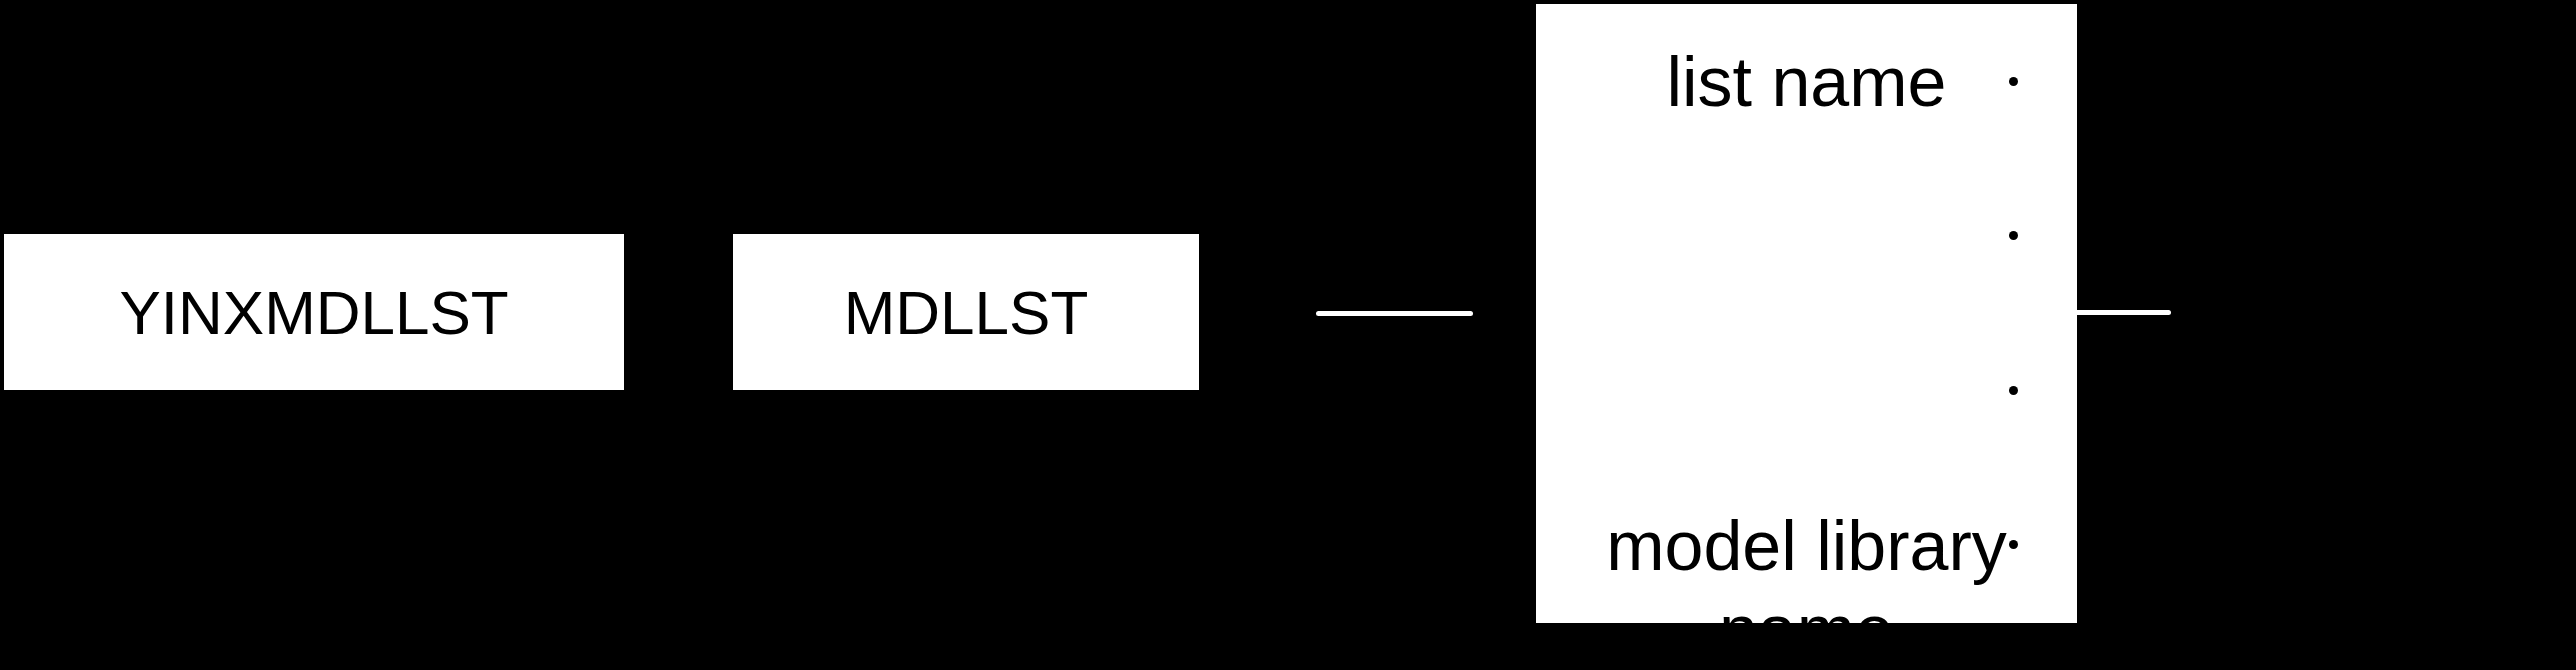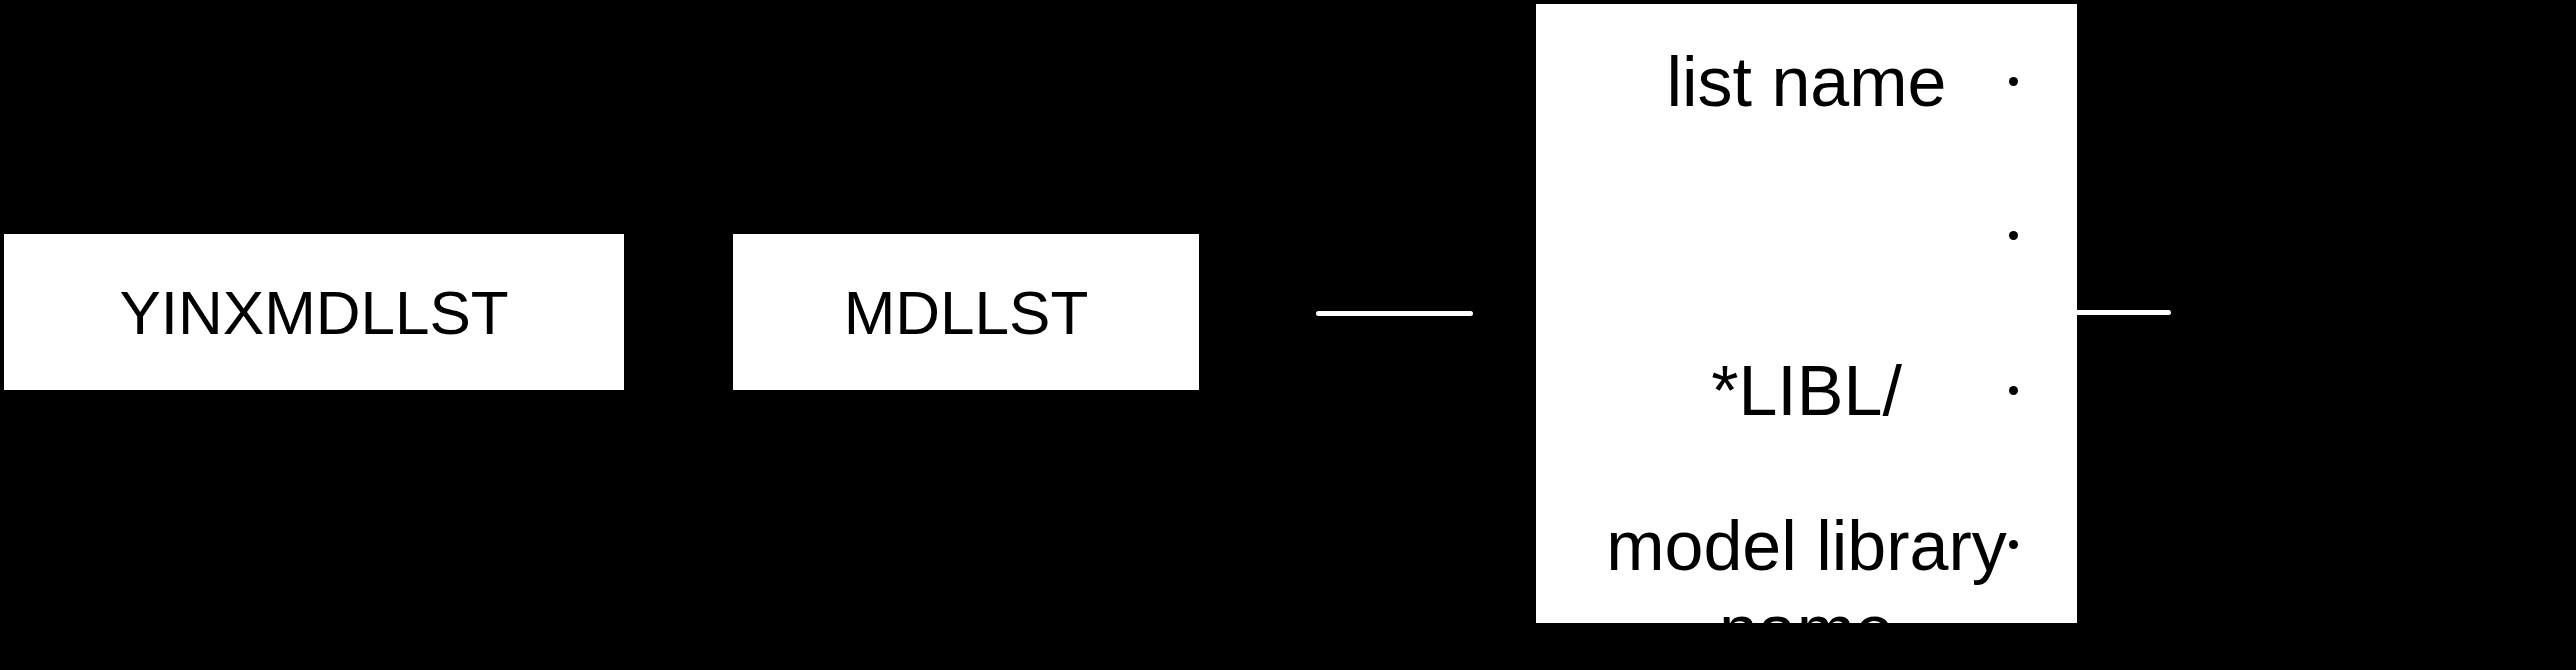--- a/index.html
+++ b/index.html
@@ -65,21 +65,20 @@
   </div>
 
   <div id="param-box" class="box node">
     <span>MDLLST</span>
   </div>
 
   <div id="rail-left" class="rail"></div>
 
   <div id="options-box" class="box">
     <div id="opt-0" class="opt-row">list name</div>
-    <div id="opt-2" class="opt-row">*LIBL/</div>
     <div id="opt-3">model library name</div>
   </div>
 
   <div id="rail-right" class="rail"></div>
 
   <div id="dot-l-1" class="dot l"></div>
   <div id="dot-l-2" class="dot l"></div>
   <div id="dot-l-3" class="dot l"></div>
   <div id="dot-r-0" class="dot r"></div>
   <div id="dot-r-1" class="dot r"></div>

